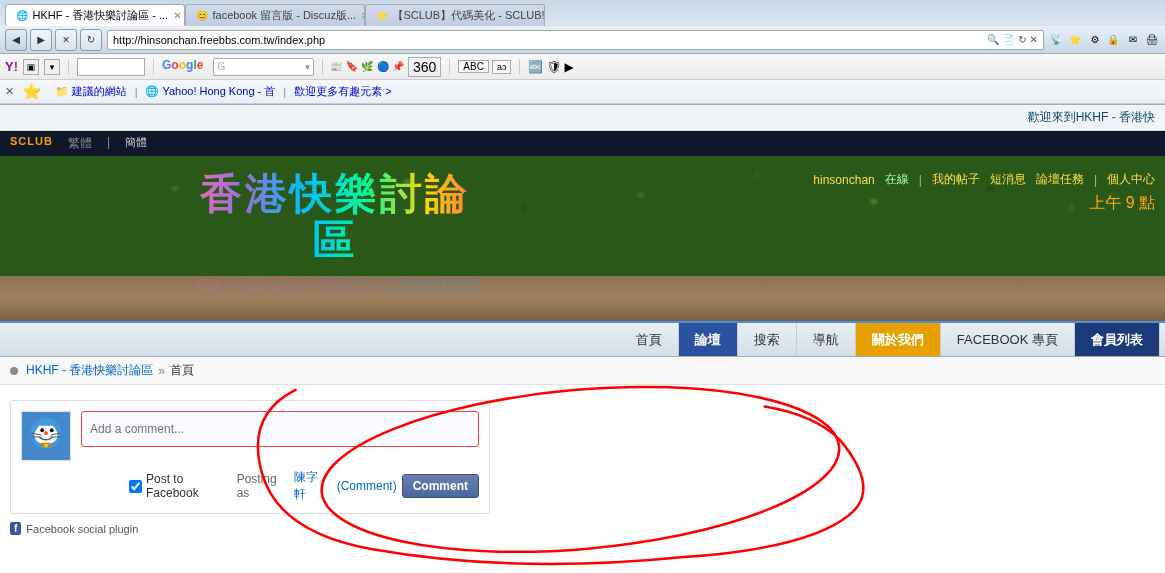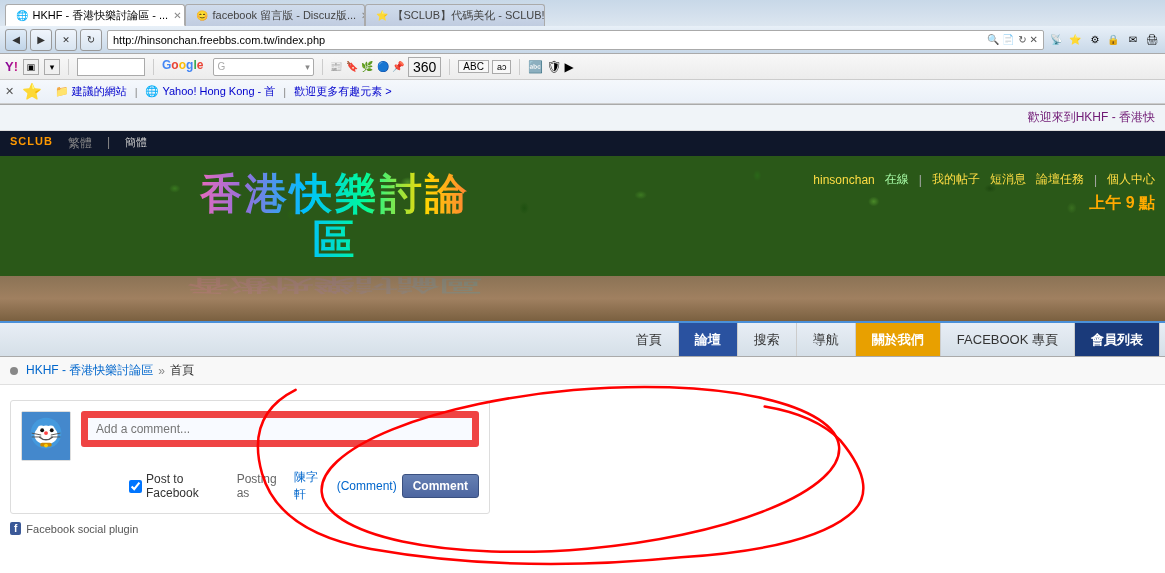--- a/index.html
+++ b/index.html
@@ -27,21 +27,21 @@
     .tab-close { margin-left: 5px; color: #888; font-size: 10px; }
 
     
     .favorites-bar { display: flex; align-items: center; padding: 2px 5px; background: linear-gradient(to bottom, #f5f8fc, #eaf0f8); border-bottom: 1px solid #ccc; height: 24px; gap: 8px; font-size: 11px; color: #0000cc; overflow: hidden; }
     .fav-item { cursor: pointer; white-space: nowrap; display: flex; align-items: center; gap: 3px; }
 
     
     .website { position: relative; overflow: hidden; }
     
     
-    .welcome-bar { background: #f0f4f8; text-align: right; padding: 4px 10px; font-size: 12px; color: #701a75; border-bottom: 1px solid #ddd; }
+    .welcome-bar { background: #f0f4f8; text-align: right; padding: 4px 10px; font-size: 12px; color: #0c4a6e; border-bottom: 1px solid #ddd; }
 
     
     .sclub-header { background: #0f172a; padding: 4px 10px; display: flex; gap: 15px; }
     .sclub-label { color: #ff9900; font-size: 11px; font-weight: bold; letter-spacing: 1px; }
     .sclub-sep { color: #888; }
     .sclub-link { color: #ccc; font-size: 11px; cursor: pointer; }
 
     
     .site-header { position: relative; background: #2d5a1b; height: 165px; overflow: hidden; }
     .hedge-texture { position: absolute; top: 0; left: 0; right: 0; height: 130px; background: 
@@ -61,21 +61,21 @@
     
     .logo-container { position: absolute; top: 15px; left: 185px; width: 300px; text-align: center; z-index: 10; }
     .logo-text { font-size: 42px; font-weight: bold; font-family: '標楷體', 'DFKai-SB', serif; background: linear-gradient(to right, #ff69b4, #9370db, #00bfff, #00fa9a, #ffd700, #ff6347); -webkit-background-clip: text; -webkit-text-fill-color: transparent; background-clip: text; letter-spacing: 3px; line-height: 1.1; text-shadow: none; }
     .logo-reflection { font-size: 42px; font-weight: bold; font-family: '標楷體', 'DFKai-SB', serif; background: linear-gradient(to right, rgba(255,105,180,0.3), rgba(147,112,219,0.3), rgba(0,191,255,0.3)); -webkit-background-clip: text; -webkit-text-fill-color: transparent; background-clip: text; transform: scaleY(-0.4); opacity: 0.5; margin-top: -5px; }
 
     
     .user-info-bar { position: absolute; top: 15px; right: 10px; z-index: 10; text-align: right; color: #fff; font-size: 12px; }
     .user-info-top { display: flex; align-items: center; gap: 10px; justify-content: flex-end; }
     .user-link { color: #ffdd44; cursor: pointer; }
     .user-sep { color: #aaa; }
-    .user-time { color: #ffaa00; font-size: 16px; font-weight: bold; margin-top: 5px; text-align: right; }
+    .user-time { color: #ffaa00; font-size: 16px; font-weight: normal; margin-top: 5px; text-align: right; }
 
     
     .nav-bar { display: flex; align-items: center; background: linear-gradient(to bottom, #e8eef5, #d5dfe8); border-top: 2px solid #4a90d9; border-bottom: 1px solid #aaa; height: 36px; justify-content: flex-end; padding-right: 5px; }
     .nav-item { padding: 8px 16px; font-size: 13px; cursor: pointer; color: #333; border-right: 1px solid #ccc; height: 100%; display: flex; align-items: center; }
     .nav-item.active { background: #2a52a0; color: white; font-weight: bold; }
     .nav-item.highlighted { background: #e8a000; color: white; font-weight: bold; }
     .nav-item.member { background: #1a3a7a; color: white; font-weight: bold; }
 
     
     .breadcrumb { display: flex; align-items: center; padding: 5px 10px; font-size: 12px; color: #333; border-bottom: 1px solid #e0e0e0; background: #f8f8f8; }
@@ -84,21 +84,21 @@
     .breadcrumb-sep { margin: 0 5px; color: #888; }
 
     
     .main-content { padding: 15px 10px; background: #fff; min-height: 200px; }
 
     
     .fb-comment-box { border: 1px solid #ddd; border-radius: 3px; padding: 10px; display: flex; flex-direction: column; gap: 8px; max-width: 480px; background: #fff; }
     .fb-comment-top { display: flex; gap: 10px; align-items: flex-start; }
     .fb-avatar { width: 50px; height: 50px; border: 1px solid #ddd; background: #6699cc; border-radius: 2px; overflow: hidden; display: flex; align-items: center; justify-content: center; }
     .fb-input-area { flex: 1; }
-    .fb-input { width: 100%; border: 7px solid #ef4444; border-radius: 3px; padding: 8px; font-size: 12px; color: #aaa; height: 36px; background: #f8faff; }
+    .fb-input { width: 100%; border: 1px solid #ef4444; border-radius: 3px; padding: 8px; font-size: 12px; color: #aaa; height: 36px; background: #f8faff; }
     .fb-comment-bottom { display: flex; align-items: center; justify-content: space-between; padding-left: 60px; }
     .fb-checkbox-area { display: flex; align-items: center; gap: 4px; font-size: 12px; color: #333; padding-left: 48px; }
     .fb-posting { font-size: 12px; color: #666; }
     .fb-posting-name { color: #0066cc; cursor: pointer; }
     .fb-change { color: #0066cc; cursor: pointer; margin-left: 4px; }
     .fb-submit-btn { background: linear-gradient(to bottom, #6680b3, #4d66a0); color: white; border: 1px solid #3a5080; border-radius: 3px; padding: 4px 10px; font-size: 12px; cursor: pointer; font-weight: bold; }
     
     .fb-social-plugin { display: flex; align-items: center; gap: 5px; margin-top: 8px; font-size: 11px; color: #555; }
     .fb-f-logo { background: #3b5998; color: white; font-size: 10px; font-weight: bold; padding: 1px 4px; border-radius: 2px; }
 

